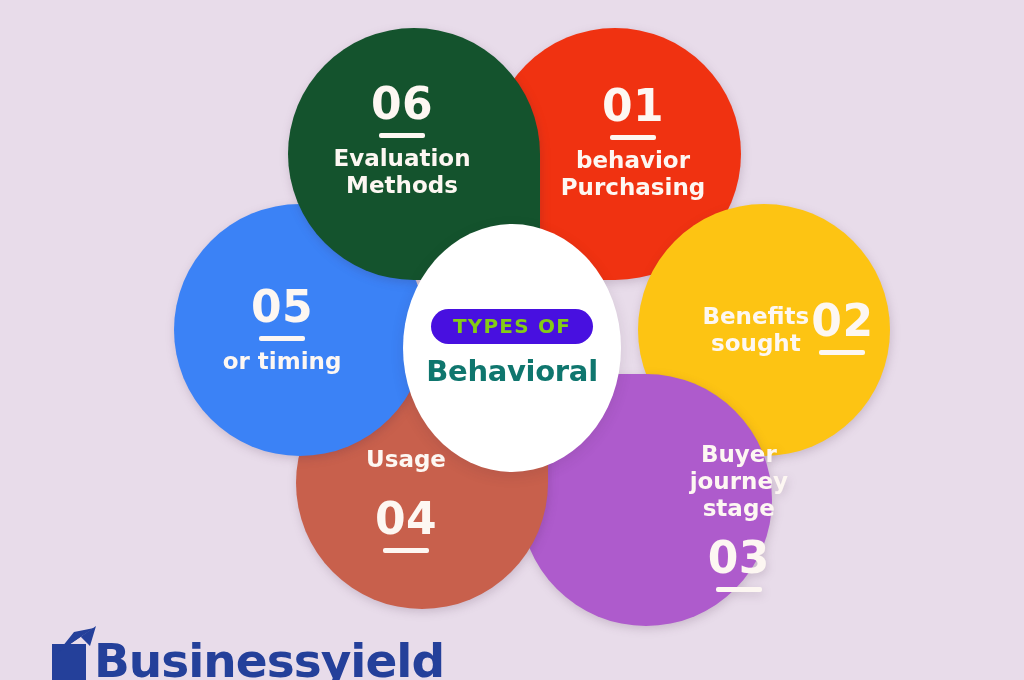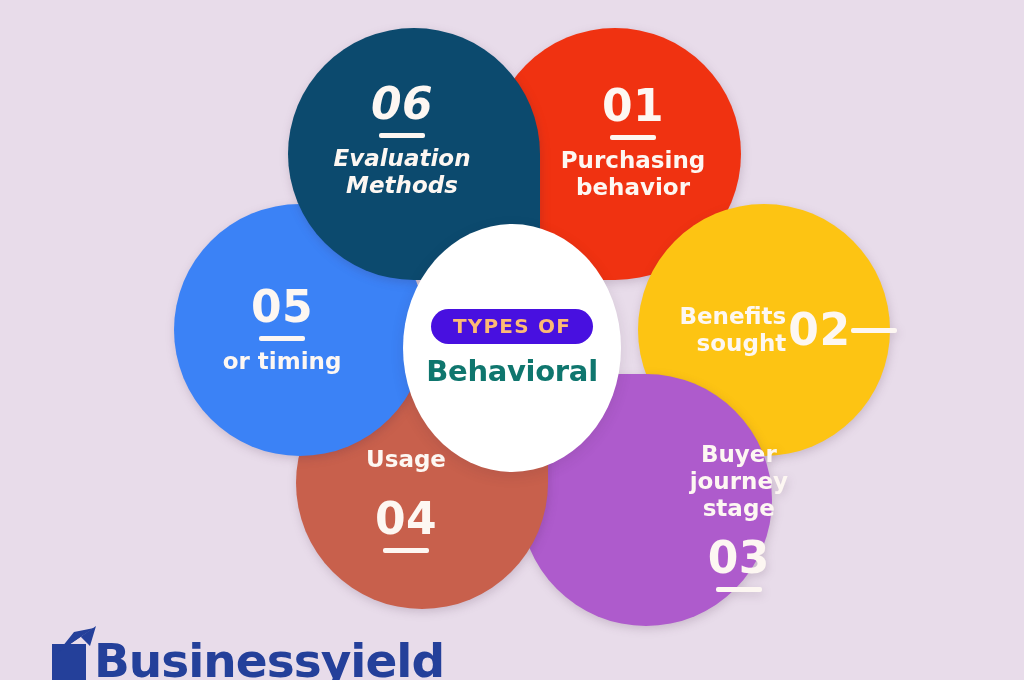--- a/index.html
+++ b/index.html
@@ -76,24 +76,24 @@
   .petal.num-bottom { flex-direction: column; }
 
   
   .petal.p02 .stack {
     display: flex;
     flex-direction: row;
     align-items: center;
     gap: 2px;
     transform: translateX(24px);
   }
-  .petal.p02 .side-label { text-align: right; }
+  .petal.p02 .side-label { }
   .petal.p02 .side-right {
     display: flex;
-    flex-direction: row;
+    flex-direction: column;
     align-items: center;
   }
   .petal.p05 .stack {
     transform: translateX(-18px);
   }
   .petal.p01 .stack { transform: translate(18px, -12px); }
   .petal.p06 .stack { transform: translate(-12px, -14px); }
   .petal.p03 .stack { transform: translate(16px, 20px); }
   .petal.p04 .stack { transform: translate(-16px, 20px); }
 
@@ -113,21 +113,21 @@
     border-radius: 50%;
     background: #ffffff;
     display: flex;
     flex-direction: column;
     align-items: center;
     justify-content: center;
     box-shadow: 0 4px 14px rgba(60, 30, 60, 0.12);
   }
   .center-badge {
     background: #4810e0;
-    color: #fdba74;
+    color: #84cc16;
     font-weight: 700;
     font-size: 20px;
     letter-spacing: 1.2px;
     padding: 7px 22px 8px;
     border-radius: 22px;
     line-height: 1;
     margin-bottom: 11px;
     white-space: nowrap;
   }
   .center-title {
@@ -168,22 +168,22 @@
 
 <div id="infographic" style="background: rgb(232, 220, 234);">
 
   <div class="flower">
 
     <div class="petal p01" style="background: rgb(240, 50, 17);">
       <div class="stack">
         <div class="petal-num">01</div>
         <div class="petal-rule"></div>
         <div class="petal-label">
+          <div>behavior</div>
           <div>Purchasing</div>
-          <div>behavior</div>
         </div>
       </div>
     </div>
 
     <div class="petal p02" style="background: rgb(253, 196, 19);">
       <div class="stack">
         <div class="petal-label side-label">
           <div>Benefits</div>
           <div>sought</div>
         </div>
@@ -219,21 +219,21 @@
     <div class="petal p05" style="background: #3b82f6;">
       <div class="stack">
         <div class="petal-num">05</div>
         <div class="petal-rule"></div>
         <div class="petal-label">
           <div>or timing</div>
         </div>
       </div>
     </div>
 
-    <div class="petal p06" style="background: #0c4a6e; font-style: italic;">
+    <div class="petal p06" style="background: #14532d;">
       <div class="stack">
         <div class="petal-num">06</div>
         <div class="petal-rule"></div>
         <div class="petal-label">
           <div>Evaluation</div>
           <div>Methods</div>
         </div>
       </div>
     </div>
 

